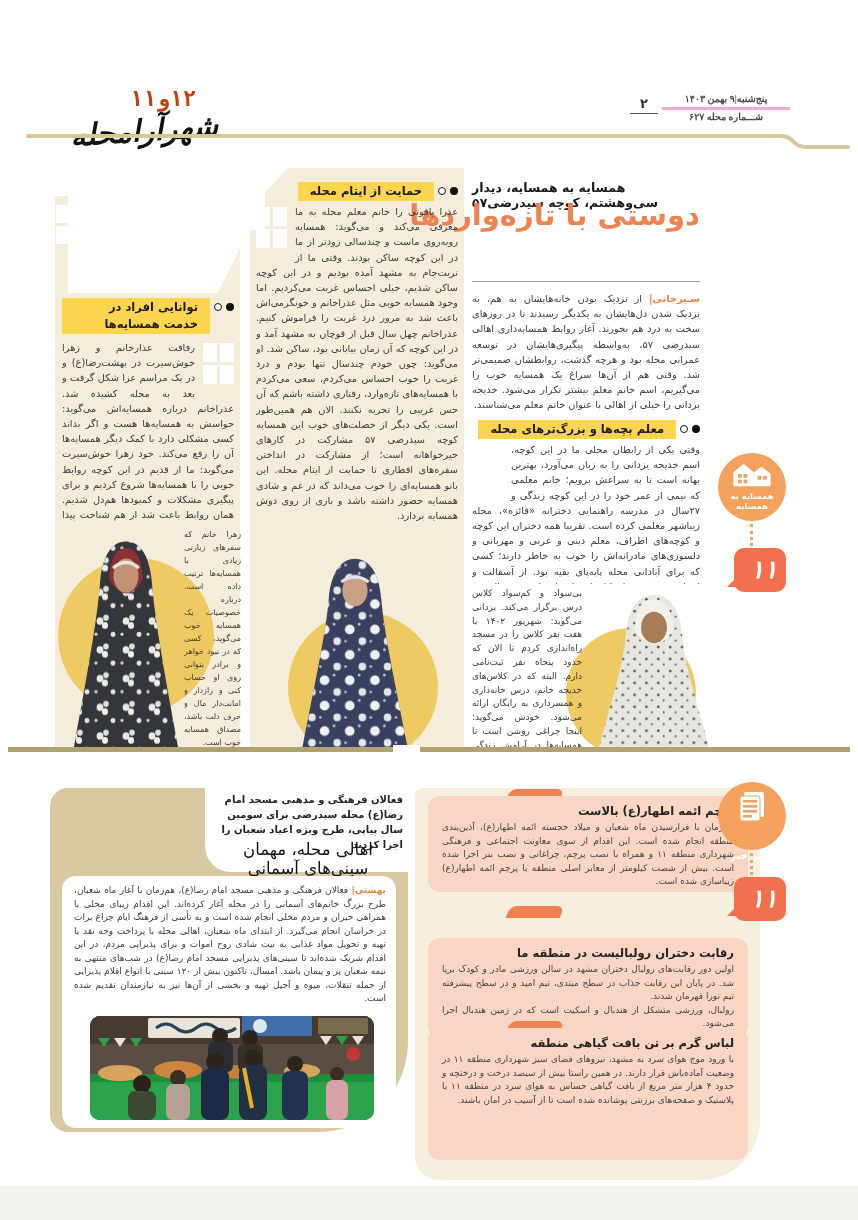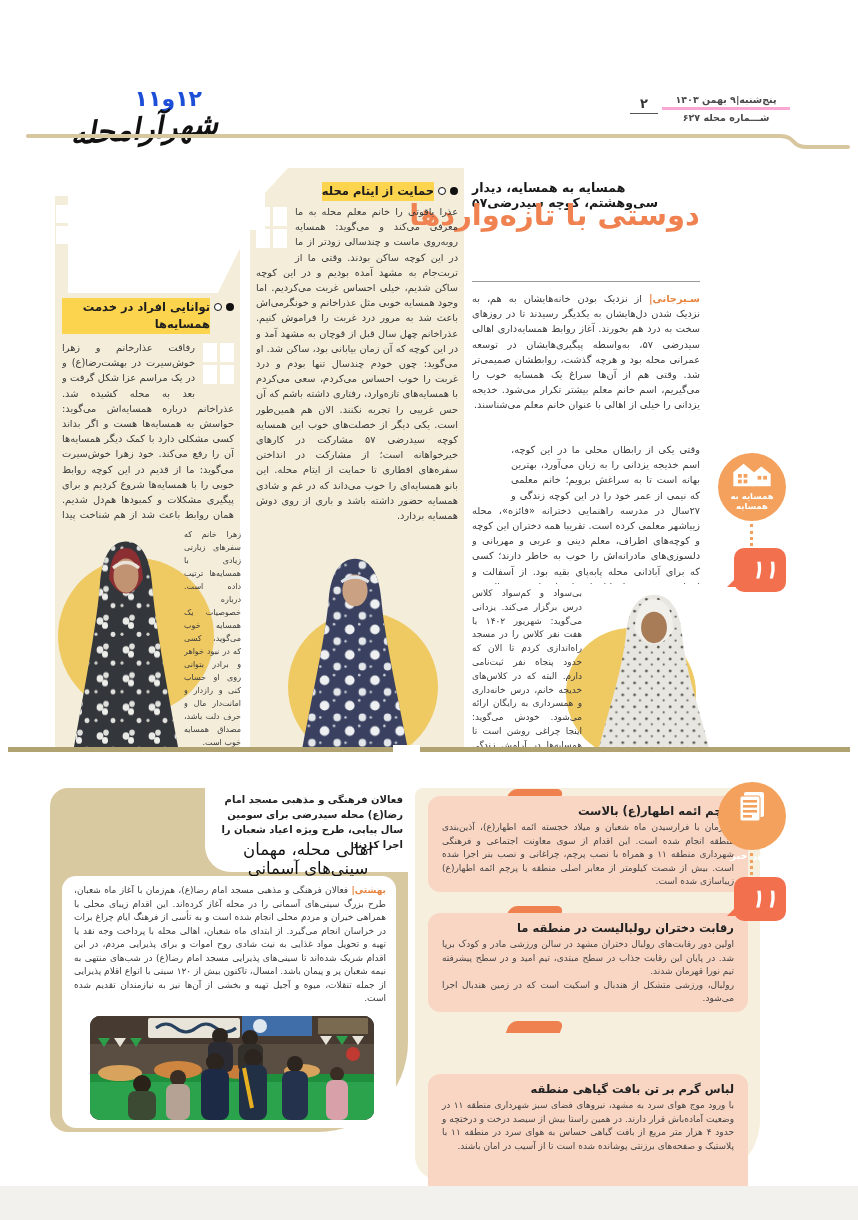--- a/index.html
+++ b/index.html
@@ -2,38 +2,38 @@
 <html lang="fa" dir="rtl"><head>
 <meta charset="utf-8">
 <style>
   html,body{margin:0;padding:0;background:#fff;}
   .page{position:relative;width:858px;height:1220px;background:#ffffff;
         font-family:"DejaVu Sans",sans-serif;direction:rtl;overflow:hidden;}
   .abs{position:absolute;}
   
   .logo{font-family:"DejaVu Serif",serif;font-style:italic;font-weight:bold;
         font-size:30px;color:#111;transform:rotate(-4deg);display:inline-block;}
-  .logo-nums{font-weight:bold;font-size:22px;color:#1d4ed8;margin-right:16px;}
+  .logo-nums{font-weight:bold;font-size:22px;color:#c2410c;margin-right:22px;font-family:Liberation Mono, monospace;}
   .dateline{font-size:9.5px;font-weight:bold;color:#4a4a4a;text-align:center;line-height:15px;}
   .dateline .row2{border-top:3px solid #f9a8d4;}
   .pagenum{font-size:13px;font-weight:bold;color:#333;border-bottom:1.5px solid #555;padding:0 10px 2px;}
   
   .main{position:absolute;left:0;top:150px;width:858px;height:597px;overflow:hidden;}
   .building{background:#f3edda;}
   .b-mid{clip-path:polygon(1% 100%,1% 10.7%,7.9% 10.7%,7.9% 4.3%,18.5% 0,100% 0,100% 100%);}
   .b-left{clip-path:polygon(0 100%,0 0,7% 0,7% 17.6%,88% 17.6%,100% 9.5%,100% 100%);}
   .kicker{font-size:12.5px;font-weight:bold;color:#191919;}
   .headline{font-size:29px;font-weight:bold;color:#f08251;white-space:nowrap;letter-spacing:-0.5px;}
   .thinrule{border-top:1px solid #9a9a9a;height:0;}
   .lead,.bodytxt{font-size:9.8px;line-height:15.2px;text-align:justify;color:#3b3b3b;overflow:hidden;}
   .byline{color:#e8833f;font-weight:bold;}
   .sechead{display:flex;align-items:flex-start;gap:4px;font-size:11.5px;font-weight:bold;color:#1d1d1d;line-height:17px;}
   .dot-b{width:8px;height:8px;border-radius:50%;background:#111;margin-top:5px;flex:0 0 auto;}
   .dot-s{width:6px;height:6px;border-radius:50%;background:#fff;border:1.3px solid #111;margin-top:5px;flex:0 0 auto;}
-  .hl{background:#fdd44d;padding:1px 0;}
+  .hl{background:#fdd44d;padding:1px 12px;}
   .win{display:grid;grid-template-columns:14px 14px;grid-template-rows:19px 19px;gap:3px;}
   .win>i{background:#fff;}
   .winL{float:left;margin:3px 8px 3px 0;}
   .winR{float:right;margin:3px 0 3px 8px;}
   .ycircle{border-radius:50%;background:#efca63;}
   .sidetxt{font-size:8px;line-height:13px;text-align:justify;color:#3b3b3b;overflow:hidden;}
   
   .badge-circle{border-radius:50%;background:#f3a15c;color:#fff;text-align:center;}
   .badge-label{font-size:8.5px;font-weight:bold;line-height:9.5px;color:#fff;margin-top:25px;}
   .dotline{width:0;border-left:3px dotted #f2a05b;}
@@ -63,21 +63,21 @@
 </head>
 <body>
 
 <div class="page">
 
   <div class="abs" style="right:640px;top:86px;">
     <span class="logo-nums">۱۲و۱۱</span>
     <span class="logo">شهرآرامحله</span>
   </div>
   <div class="abs pagenum" style="left:630px;top:96px;">۲</div>
-  <div class="abs dateline" style="left:662px;top:92px;width:128px;">
+  <div class="abs dateline" style="left:662px;top:92px;width:128px;font-family:Liberation Serif, serif;">
     <div class="row1">پنج‌شنبه|۹ بهمن ۱۴۰۳</div>
     <div class="row2">شـــماره محله ۶۲۷</div>
   </div>
   <svg class="abs" style="left:0;top:124px;" width="858" height="28">
     <path d="M28 12 H780 C796 12 791 23 806 23 H848" stroke="#d7c69e" stroke-width="4" fill="none" stroke-linecap="round"></path>
   </svg>
 
   <div class="main">
 
     <div class="abs building b-mid" style="left:248px;top:18px;width:216px;height:579px;"></div>
@@ -142,20 +142,25 @@
       </svg>
     </figure>
 
     <div class="abs kicker" style="left:472px;top:30px;width:228px;text-align:left;">همسایه به همسایه، دیدار سی‌وهشتم، کوچه سیدرضی۵۷</div>
     <div class="abs headline" style="left:472px;top:48px;width:228px;text-align:right;">دوستی با تازه‌واردها</div>
     <div class="abs thinrule" style="left:472px;top:131px;width:228px;"></div>
     <div class="abs lead" style="left:472px;top:141px;width:228px;height:120px;">
       <span class="byline">سـیرجانی|</span>
       <span>از نزدیک بودن خانه‌هایشان به هم، به نزدیک شدن دل‌هایشان به یکدیگر رسیدند تا در روزهای سخت به درد هم بخورند. آغاز روابط همسایه‌داری اهالی سیدرضی ۵۷، به‌واسطه پیگیری‌هایشان در توسعه عمرانی محله بود و هرچه گذشت، روابطشان صمیمی‌تر شد. وقتی هم از آن‌ها سراغ یک همسایه خوب را می‌گیریم، اسم خانم معلم بیشتر تکرار می‌شود. خدیجه یزدانی را خیلی از اهالی با عنوان خانم معلم می‌شناسند.</span>
     </div>
+    <div class="abs sechead" style="left:472px;top:270px;width:228px;">
+      <span class="dot-b"></span>
+      <span class="dot-s"></span>
+      <span class="hl">معلم بچه‌ها و بزرگ‌ترهای محله</span>
+    </div>
     <div class="abs bodytxt" style="left:472px;top:292px;width:228px;height:142px;">
       <span class="win winL">
           <i></i>
           <i></i>
           <i></i>
           <i></i>
         </span>
       <span>وقتی یکی از رابطان محلی ما در این کوچه، اسم خدیجه یزدانی را به زبان می‌آورد، بهترین بهانه است تا به سراغش برویم؛ خانم معلمی که نیمی از عمر خود را در این کوچه زندگی و ۲۷سال در مدرسه راهنمایی دخترانه «فائزه»، محله زیباشهر معلمی کرده است. تقریبا همه دختران این کوچه و کوچه‌های اطراف، معلم دینی و عربی و مهربانی و دلسوزی‌های مادرانه‌اش را خوب به خاطر دارند؛ کسی که برای آبادانی محله پابه‌پای بقیه بود. از آسفالت و احداث جوی و جدول تا احداث پل عابرپیاده. چندسالی نیز هست که با راه‌اندازی کلاس‌های نهضت سوادآموزی، برای خانم‌های</span>
     </div>
     <div class="abs bodytxt" style="left:472px;top:437px;width:110px;height:160px;font-size:9px;line-height:13.8px;">بی‌سواد و کم‌سواد کلاس درس برگزار می‌کند. یزدانی می‌گوید: شهریور ۱۴۰۲ با هفت نفر کلاس را در مسجد راه‌اندازی کردم تا الان که حدود پنجاه نفر ثبت‌نامی دارم. البته که در کلاس‌های خدیجه خانم، درس خانه‌داری و همسرداری به رایگان ارائه می‌شود. خودش می‌گوید: اینجا چراغی روشن است تا همسایه‌ها در آرامش زندگی کنند و از پس مشکلاتشان برآیند.</div>
@@ -214,21 +219,21 @@
   <div class="abs divider" style="left:8px;top:747px;width:842px;height:5px;"></div>
   <div class="abs" style="left:393px;top:745px;width:27px;height:9px;background:#fff;"></div>
 
   <div class="abs tanblock" style="left:50px;top:788px;width:358px;height:344px;"></div>
   <div class="abs cutout" style="left:205px;top:786px;width:205px;height:86px;"></div>
   <div class="abs news-kicker" style="left:213px;top:792px;width:190px;">فعالان فرهنگی و مذهبی مسجد امام رضا(ع) محله سیدرضی برای سومین سال پیاپی، طرح ویژه اعیاد شعبان را اجرا کردند</div>
   <div class="abs news-headline" style="left:210px;top:840px;width:196px;">اهالی محله، مهمان سینی‌های آسمانی</div>
   <div class="abs whitepanel" style="left:62px;top:876px;width:334px;height:252px;"></div>
   <div class="abs newsbody" style="left:74px;top:884px;width:312px;height:134px;">
     <span class="byline">بهشتی|</span>
-    <span>فعالان فرهنگی و مذهبی مسجد امام رضا(ع)، هم‌زمان با آغاز ماه شعبان، طرح بزرگ سینی‌های آسمانی را در محله آغاز کرده‌اند.</span>
+    <span>فعالان فرهنگی و مذهبی مسجد امام رضا(ع)، هم‌زمان با آغاز ماه شعبان، طرح بزرگ خانم‌های آسمانی را در محله آغاز کرده‌اند.</span>
     <span>این اقدام زیبای محلی با همراهی خیران و مردم محلی انجام شده است و به تأسی از فرهنگ ایام چراغ برات در خراسان انجام می‌گیرد.</span>
     <span>از ابتدای ماه شعبان، اهالی محله با پرداخت وجه نقد یا تهیه و تحویل مواد غذایی به نیت شادی روح اموات و برای پذیرایی مردم، در این اقدام شریک شده‌اند تا سینی‌های پذیرایی مسجد امام رضا(ع) در شب‌های منتهی به نیمه شعبان پر و پیمان باشد.</span>
     <span>امسال، تاکنون بیش از ۱۲۰ سینی با انواع اقلام پذیرایی از جمله تنقلات، میوه و آجیل تهیه و بخشی از آن‌ها نیز به نیازمندان تقدیم شده است.</span>
   </div>
   <figure class="abs photo-frame" style="left:90px;top:1016px;width:284px;height:104px;">
     <svg width="284" height="104" viewBox="0 0 284 104" preserveAspectRatio="none">
       <rect width="284" height="104" fill="#5a4d42"></rect>
       <rect width="284" height="28" fill="#463a31"></rect>
       <rect x="58" y="2" width="92" height="20" rx="2" fill="#e8e4da"></rect>
       <path d="M66 12 q10 -8 20 0 t20 0 t20 0 t20 0" stroke="#27415f" stroke-width="3" fill="none"></path>
@@ -272,28 +277,28 @@
 
   <div class="abs creampanel" style="left:415px;top:788px;width:345px;height:392px;"></div>
 
   <div class="abs tab" style="left:508px;top:789px;width:54px;height:12px;"></div>
   <div class="abs pinkbox" style="left:428px;top:796px;width:320px;height:96px;">
     <div class="title">پرچم ائمه اطهار(ع) بالاست</div>
     <div class="body">هم‌زمان با فرارسیدن ماه شعبان و میلاد خجسته ائمه اطهار(ع)، آذین‌بندی منطقه انجام شده است. این اقدام از سوی معاونت اجتماعی و فرهنگی شهرداری منطقه ۱۱ و همراه با نصب پرچم، چراغانی و نصب بنر اجرا شده است. بیش از شصت کیلومتر از معابر اصلی منطقه با پرچم ائمه اطهار(ع) زیباسازی شده است.</div>
   </div>
 
   <div class="abs tab" style="left:508px;top:906px;width:54px;height:12px;"></div>
-  <div class="abs pinkbox" style="left:428px;top:913px;width:320px;height:99px;">
+  <div class="abs pinkbox" style="left:428px;top:938px;width:320px;height:99px;">
     <div class="title">رقابت دختران رولبالیست در منطقه ما</div>
     <div class="body">اولین دور رقابت‌های رولبال دختران مشهد در سالن ورزشی مادر و کودک برپا شد. در پایان این رقابت جذاب در سطح مبتدی، تیم امید و در سطح پیشرفته تیم نورا قهرمان شدند.</div>
     <div class="body">رولبال، ورزشی متشکل از هندبال و اسکیت است که در زمین هندبال اجرا می‌شود.</div>
   </div>
 
   <div class="abs tab" style="left:508px;top:1021px;width:54px;height:12px;"></div>
-  <div class="abs pinkbox" style="left:428px;top:1028px;width:320px;height:132px;margin-top:46px;">
+  <div class="abs pinkbox" style="left:428px;top:1028px;width:320px;height:132px;">
     <div class="title">لباس گرم بر تن بافت گیاهی منطقه</div>
     <div class="body">با ورود موج هوای سرد به مشهد، نیروهای فضای سبز شهرداری منطقه ۱۱ در وضعیت آماده‌باش قرار دارند. در همین راستا بیش از سیصد درخت و درختچه و حدود ۴ هزار متر مربع از بافت گیاهی حساس به هوای سرد در منطقه ۱۱ با پلاستیک و صفحه‌های برزنتی پوشانده شده است تا از آسیب در امان باشند.</div>
   </div>
 
   <div class="abs badge-circle" style="left:718px;top:782px;width:68px;height:68px;">
     <svg width="30" height="32" viewBox="0 0 30 32" style="margin-top:8px;">
       <rect x="7" y="2" width="20" height="25" rx="2" fill="#fff"></rect>
       <rect x="3" y="6" width="20" height="25" rx="2" fill="#fff" stroke="#f3a15c" stroke-width="1"></rect>
       <rect x="6" y="10" width="14" height="2.6" fill="#f3a15c"></rect>
       <rect x="6" y="15" width="14" height="2.6" fill="#f3a15c"></rect>

